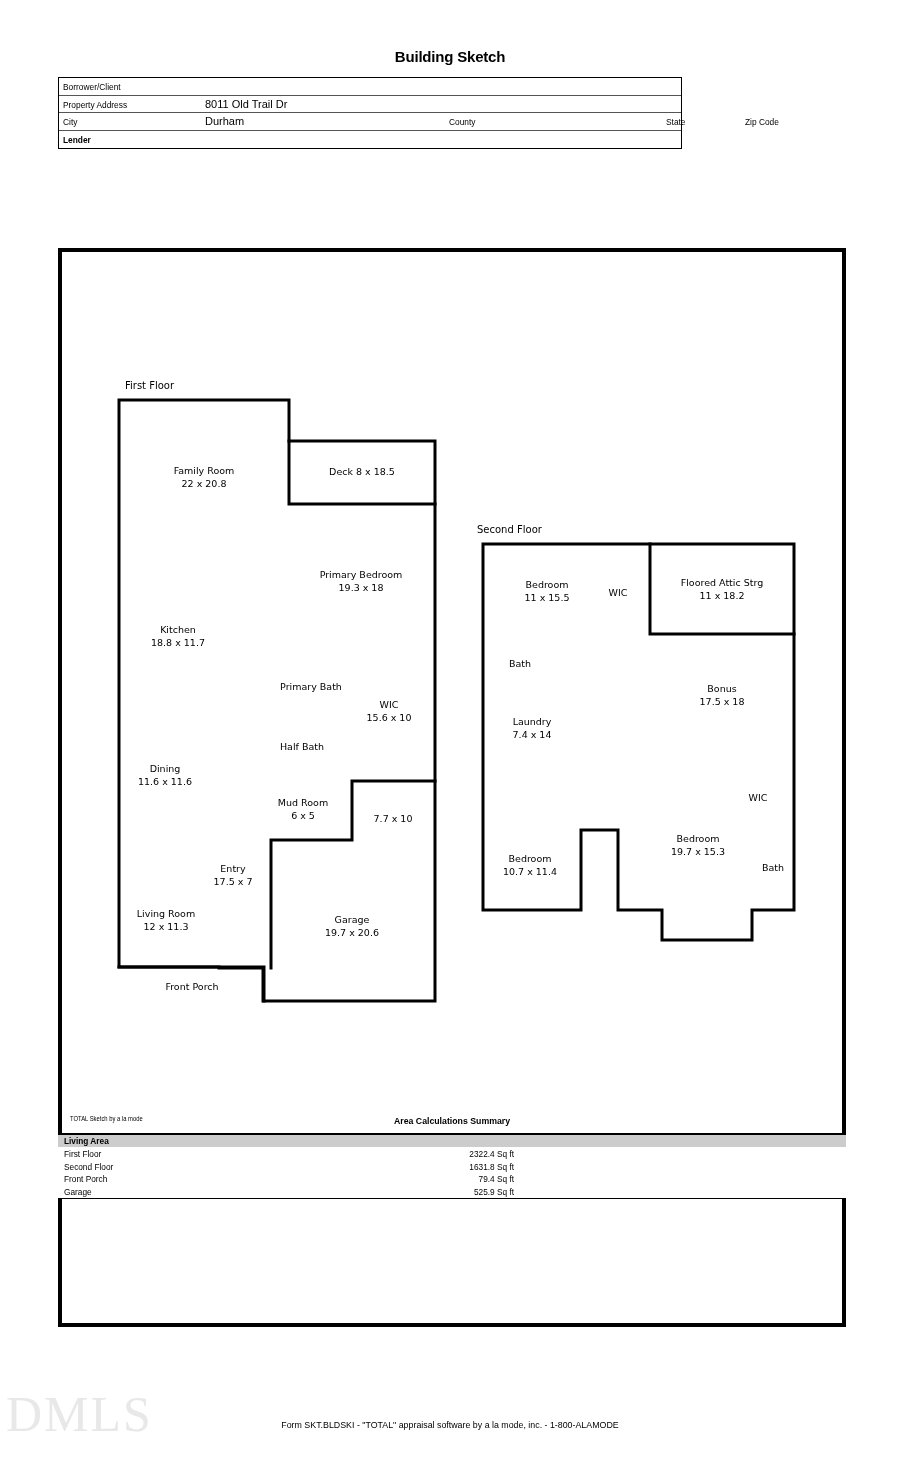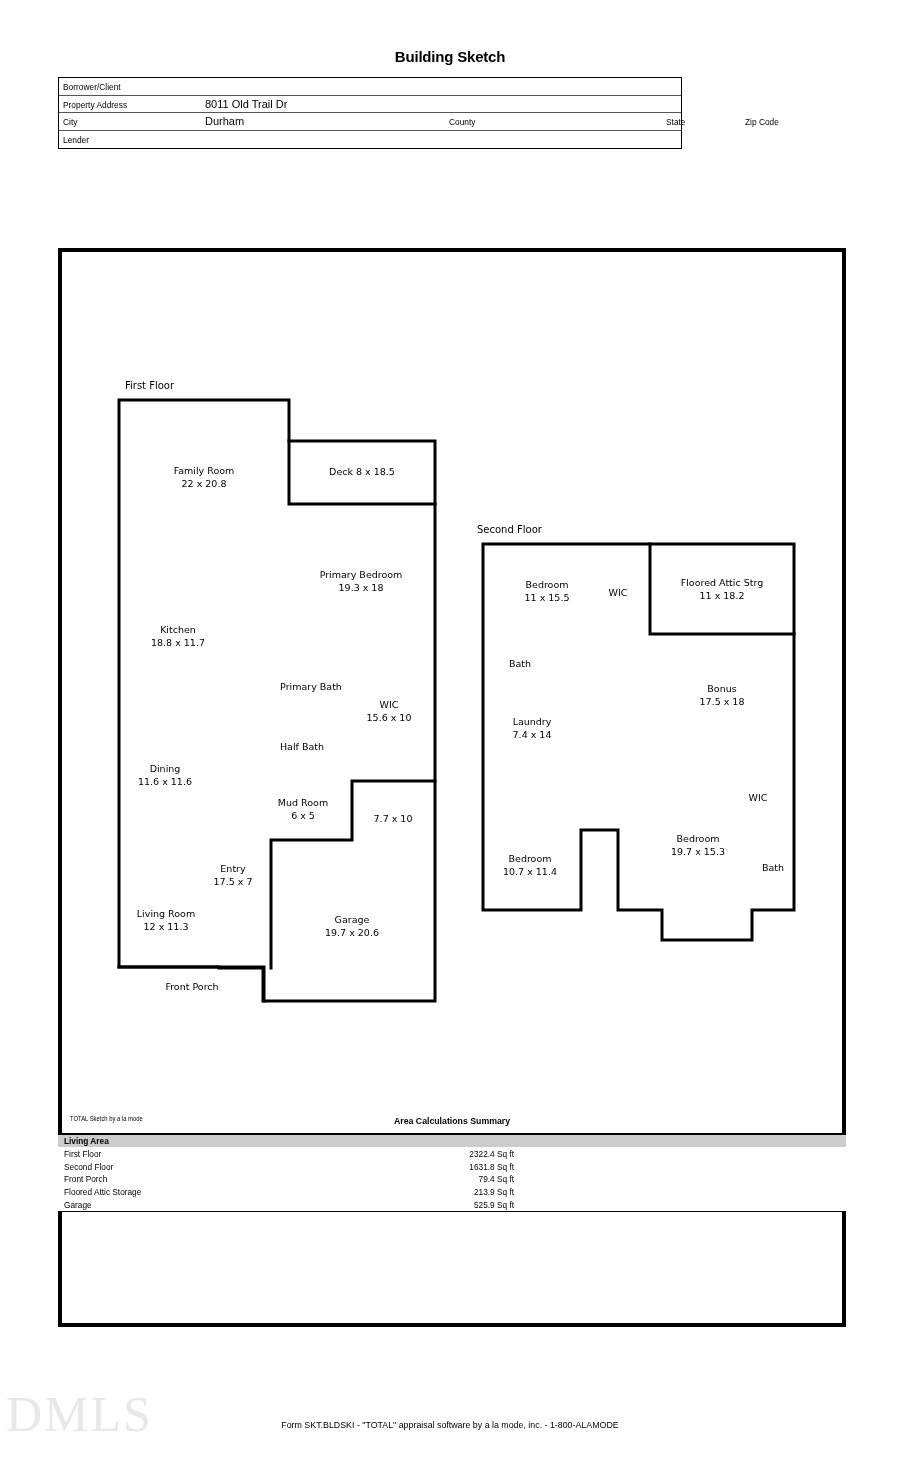--- a/index.html
+++ b/index.html
@@ -41,21 +41,21 @@
     border: 1.5px solid #000;
     box-sizing: border-box;
     background: #fff;
   }
   .hdr-row {
     position: relative;
     height: 17.5px;
     border-bottom: 1px solid #555;
     box-sizing: border-box;
   }
-  .hdr-row.last { border-bottom: none; }
+  .hdr-row.last { border-bottom: none; font-weight: bold; }
   .hdr-label {
     position: absolute;
     left: 4px;
     top: 3px;
     font-size: 9.5px;
     line-height: 11px;
     transform: scaleX(0.88);
     transform-origin: left center;
     white-space: nowrap;
   }
@@ -399,24 +399,20 @@
     <div class="sum-row">
       <span class="sum-label">Second Floor</span>
       <span class="sum-value">1631.8 Sq ft</span>
     </div>
 
     <div class="sum-row">
       <span class="sum-label">Front Porch</span>
       <span class="sum-value">79.4 Sq ft</span>
     </div>
     <div class="sum-row">
-      <span class="sum-label">Floored Attic Storage</span>
-      <span class="sum-value">213.9 Sq ft</span>
-    </div>
-    <div class="sum-row">
       <span class="sum-label">Garage</span>
       <span class="sum-value">525.9 Sq ft</span>
     </div>
 
   </div>
 
   <div id="watermark">DMLS</div>
   <div id="footer-text">Form SKT.BLDSKI - "TOTAL" appraisal software by a la mode, inc. - 1-800-ALAMODE</div>
 
 </div>

